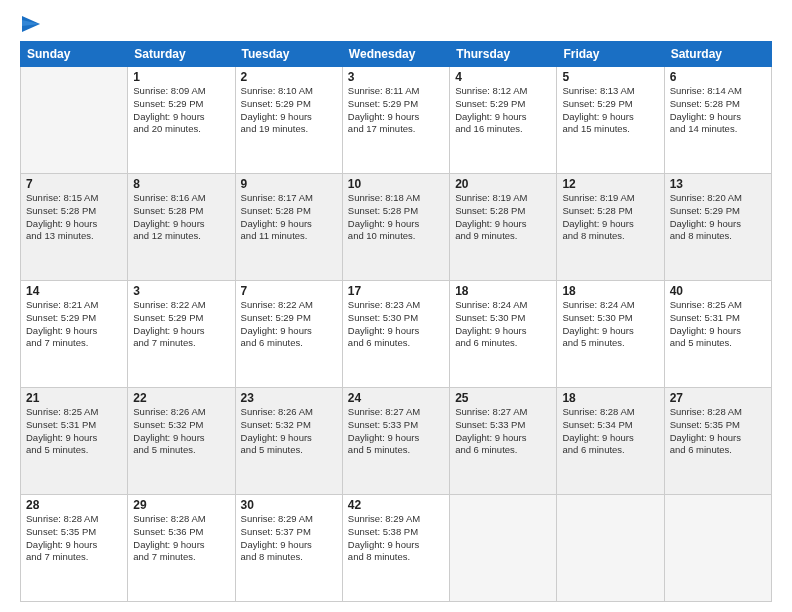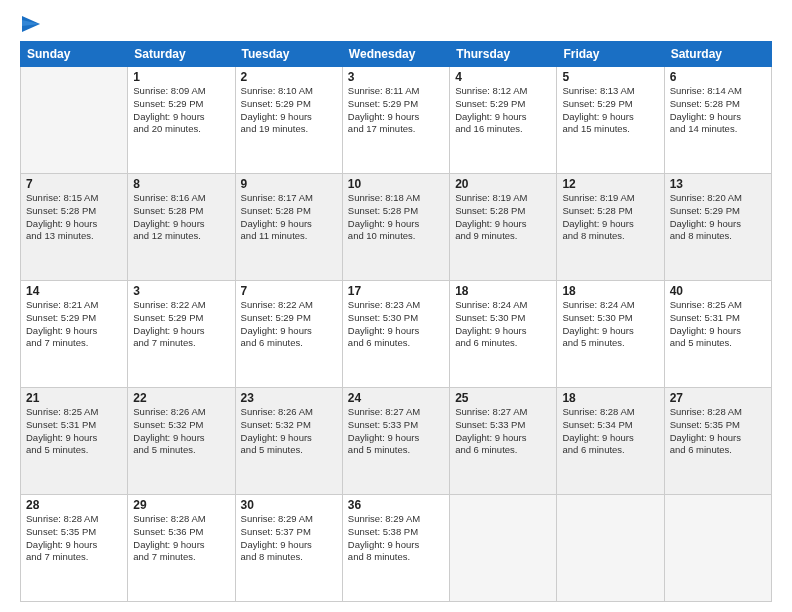--- a/index.html
+++ b/index.html
@@ -243,21 +243,21 @@
           </td>
           <td>
             <span class="day-num">29</span>
             <div class="day-info">Sunrise: 8:28 AM<br>Sunset: 5:36 PM<br>Daylight: 9 hours<br>and 7 minutes.</div>
           </td>
           <td>
             <span class="day-num">30</span>
             <div class="day-info">Sunrise: 8:29 AM<br>Sunset: 5:37 PM<br>Daylight: 9 hours<br>and 8 minutes.</div>
           </td>
           <td>
-            <span class="day-num">36</span>
+            <span class="day-num">42</span>
             <div class="day-info">Sunrise: 8:29 AM<br>Sunset: 5:38 PM<br>Daylight: 9 hours<br>and 8 minutes.</div>
           </td>
           <td class="empty"></td>
           <td class="empty"></td>
           <td class="empty"></td>
         </tr>
       </tbody>
   </table>
 </div>
 

